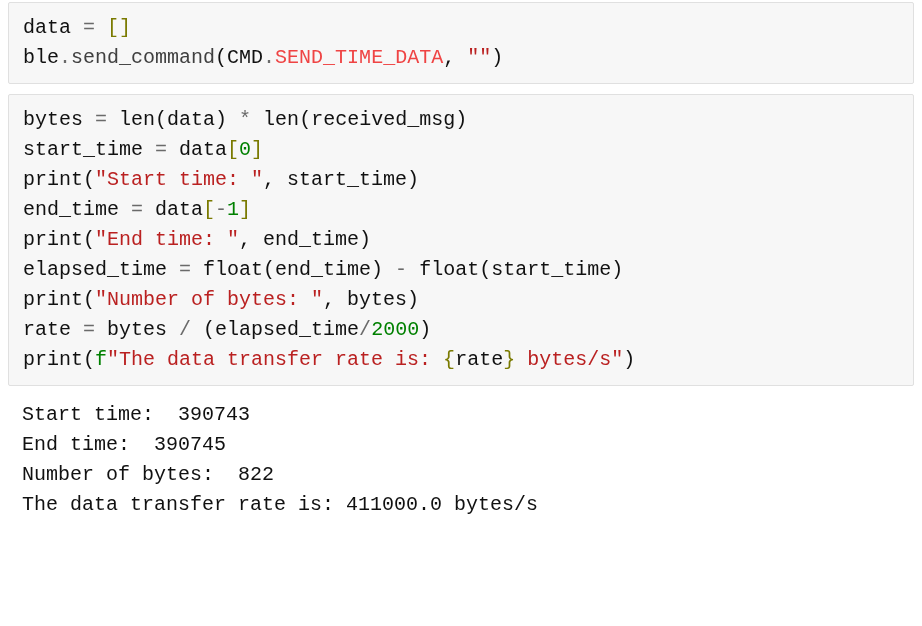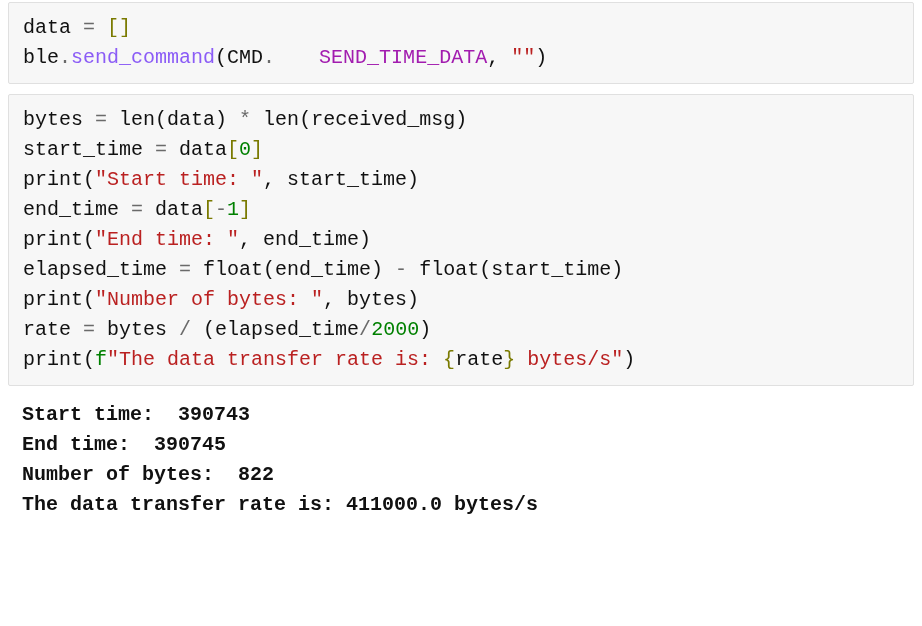--- a/index.html
+++ b/index.html
@@ -22,31 +22,30 @@
     margin: 0;
     font-family: "SFMono-Regular", Consolas, "Liberation Mono", Menlo, monospace;
     font-size: 20px;
     line-height: 1.5;
     white-space: pre;
     color: #111;
   }
   .output-cell {
     margin: 0 8px 0 8px;
     padding: 4px 14px;
-    font-weight: bold;
   }
   
   .nam { color: #111111; text-align: center; }        
   .op  { color: #6a6a6a; }        
   .pun { color: #111111; }        
   .brk { color: #7a7a00; }        
   .str { color: #ba2121; }        
   .num { color: #008000; }        
-  .fnc { color: #8b5cf6; text-align: right; }        
-  .cls { color: #a21caf; margin-left: 44px; } 
+  .fnc { color: #404040; text-align: right; }        
+  .cls { color: #ef4444; } 
   .fmt { color: #7a7a00; }        
   .bi  { color: #008000; }        
 </style>
 </head>
 <body>
 
 <div class="code-cell">
 <pre><span class="nam">data </span><span class="op">= </span><span class="brk">[</span><span class="brk">]</span>
 <span class="nam">ble</span><span class="op">.</span><span class="fnc">send_command</span><span class="pun">(</span><span class="nam">CMD</span><span class="op">.</span><span class="cls">SEND_TIME_DATA</span><span class="pun">, </span><span class="str">""</span><span class="pun">)</span></pre>
 </div>

